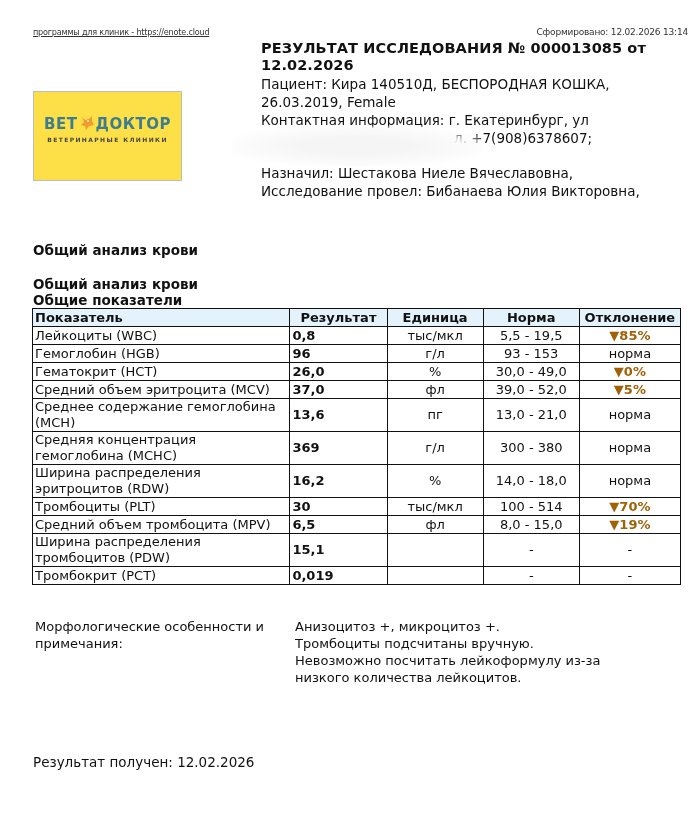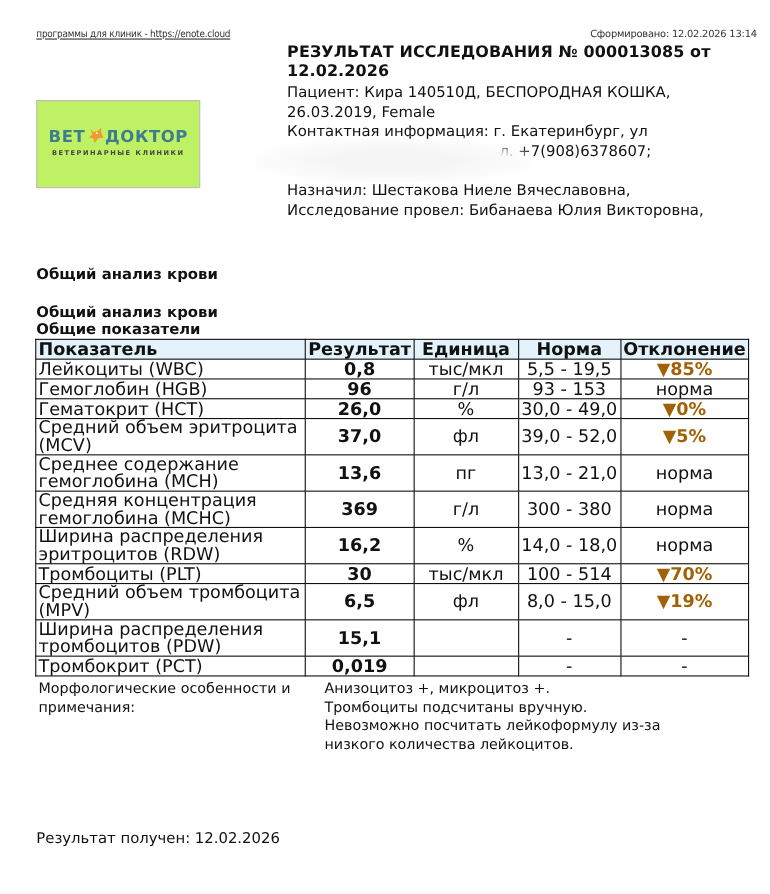--- a/index.html
+++ b/index.html
@@ -7,47 +7,47 @@
     width: 700px; height: 813px; position: relative; overflow: hidden;
     font-family: "DejaVu Sans", sans-serif; color: #111111;
   }
   .abs { position: absolute; }
   .toplink {
     left: 33px; top: 27px; font-size: 9px; color: #333; text-decoration: underline;
     font-family: "DejaVu Sans Condensed", "DejaVu Sans", sans-serif; letter-spacing: -0.2px;
   }
   .generated { right: 12px; top: 27px; font-size: 9px; color: #333; letter-spacing: -0.2px; }
   .logo-box {
-    left: 33px; top: 91px; width: 149px; height: 80px; border: 1px solid #bdbdbd;
-    box-sizing: border-box; background: #bef264;
+    left: 33px; top: 91px; width: 149px; height: 90px; border: 1px solid #bdbdbd;
+    box-sizing: border-box; background: #fde047;
   }
   .logo-inner { position: absolute; left: 0; right: 0; top: 22px; text-align: center; }
   .logo-word { font-family: "DejaVu Sans", sans-serif; font-weight: bold; font-size: 15px; color: #3d7d8f; letter-spacing: 0.5px; }
   .logo-cat { display: inline-block; width: 16px; height: 16px; vertical-align: -2px; margin: 0 1px; }
   .logo-sub { font-size: 6px; color: #444; letter-spacing: 1.4px; margin-top: 3px; font-weight: bold; }
   .header-block { left: 261px; top: 40px; width: 430px; }
   .title { font-weight: bold; font-size: 14.5px; line-height: 17px; letter-spacing: 0.1px; }
   .info { font-size: 13.5px; line-height: 18px; margin-top: 1px; }
   .info-line { white-space: nowrap; }
   .spacer { height: 17px; }
   .redact {
     left: 232px; top: 126px; width: 250px; height: 40px;
     background: radial-gradient(ellipse at center, rgba(245,245,245,1) 30%, rgba(250,250,250,0.9) 60%, rgba(255,255,255,0) 80%);
   }
   .h2 { left: 33px; font-weight: bold; font-size: 13.5px; line-height: 16px; }
   table.res {
     position: absolute; left: 32px; top: 308px; border-collapse: collapse;
-    font-size: 16px; width: 649px;
+    font-size: 13px; width: 649px;
   }
   table.res th, table.res td { border: 1.5px solid #111; padding: 0 2px; line-height: 16px; }
   table.res th { background: #e3f2fb; font-weight: bold; text-align: center; height: 17px; }
   table.res th.first { text-align: left; }
   table.res td { height: 17px; }
   table.res td.name { text-align: left; }
-  table.res td.val { text-align: center; font-weight: bold; }
+  table.res td.val { text-align: left; font-weight: bold; }
   table.res td.c { text-align: center; }
   .dev-bad { color: #a16207; font-weight: bold; }
   .notes { left: 35px; top: 618px; font-size: 13px; line-height: 17px; }
   .notes-label { position: absolute; left: 0; top: 0; width: 255px; }
   .notes-text { position: absolute; left: 260px; top: 0; width: 360px; }
   .received { left: 33px; top: 754px; font-size: 13.5px; }
 </style>
 </head>
 <body>
 

